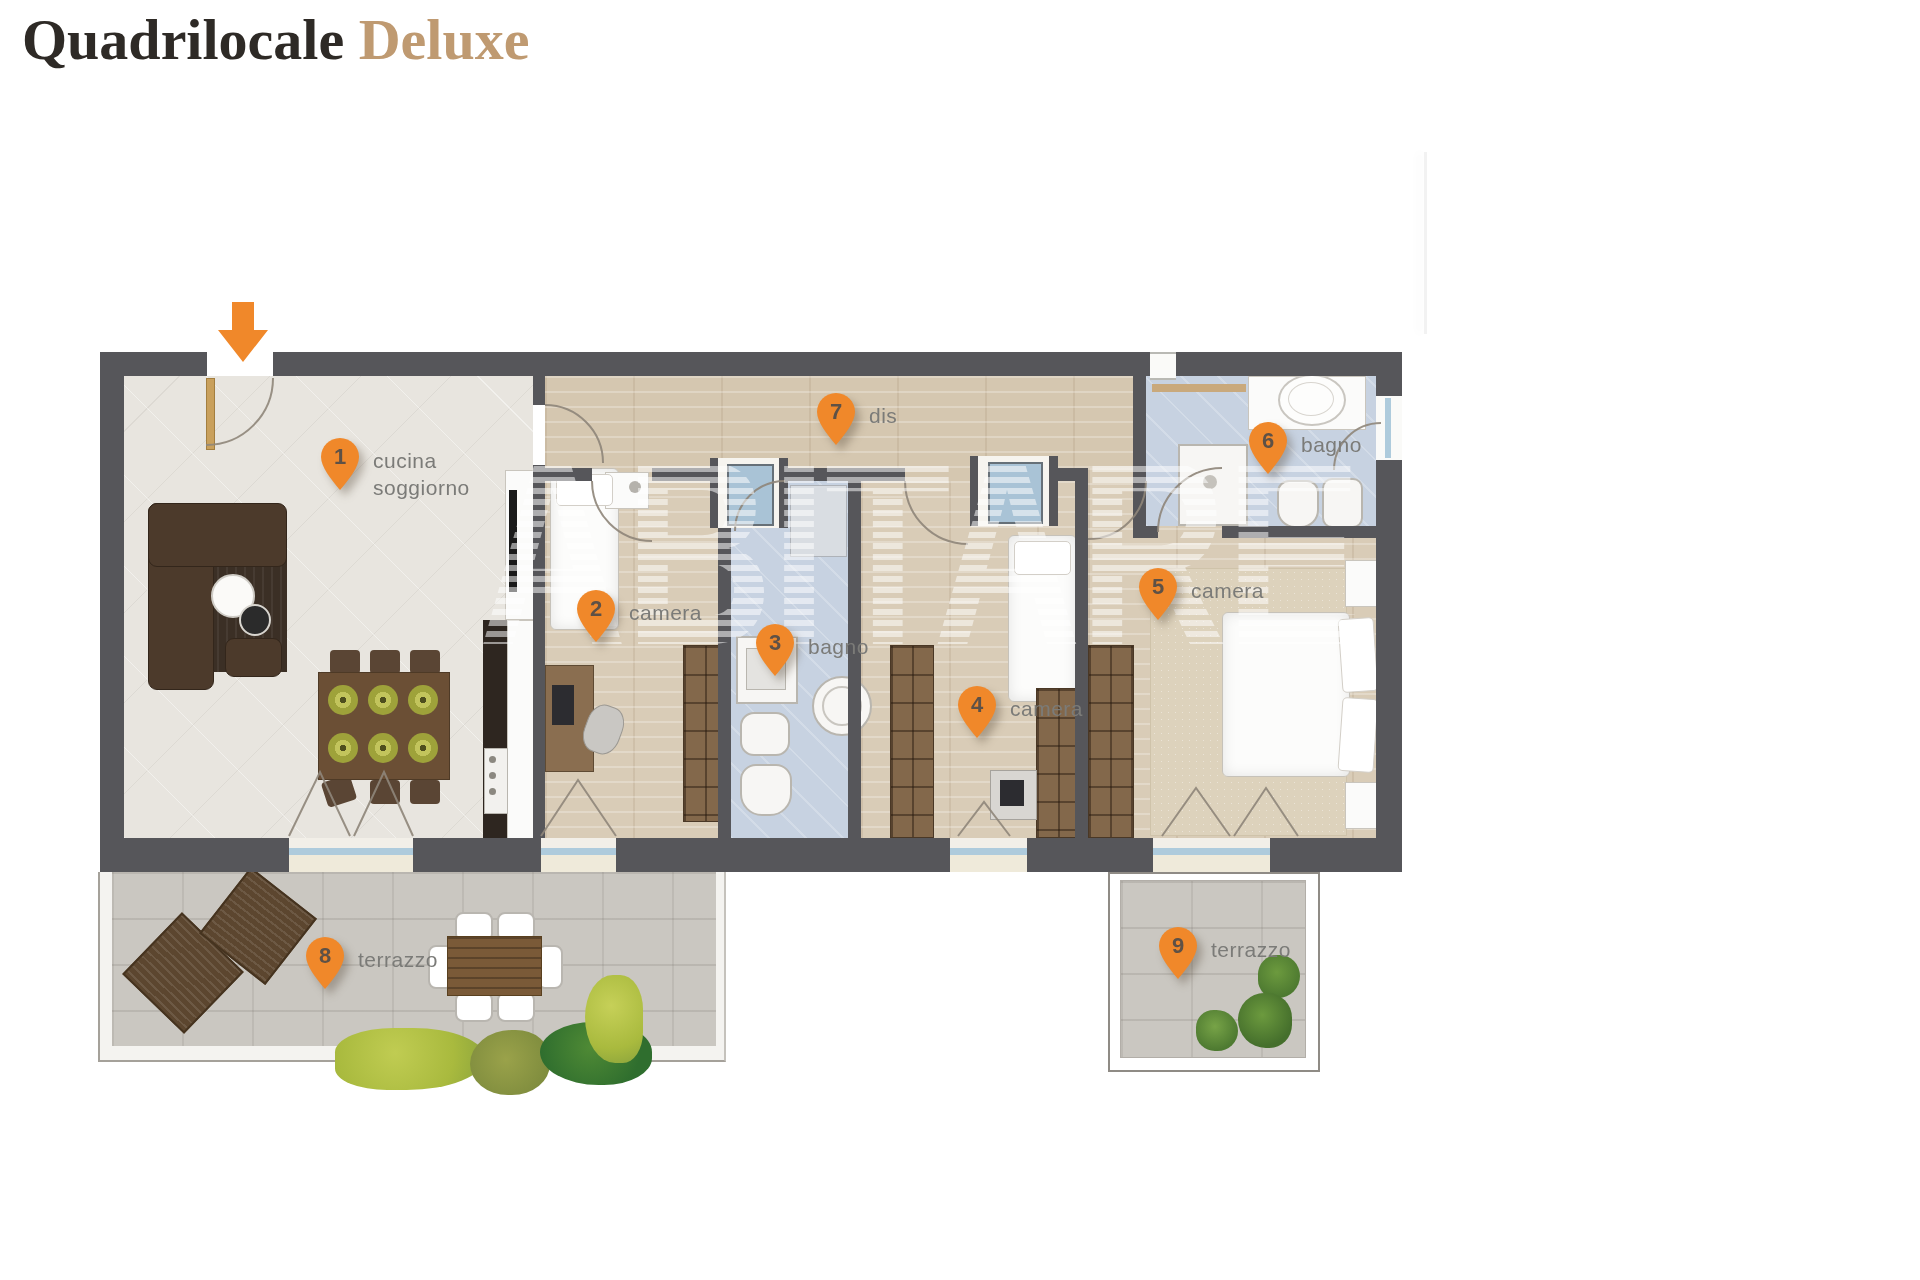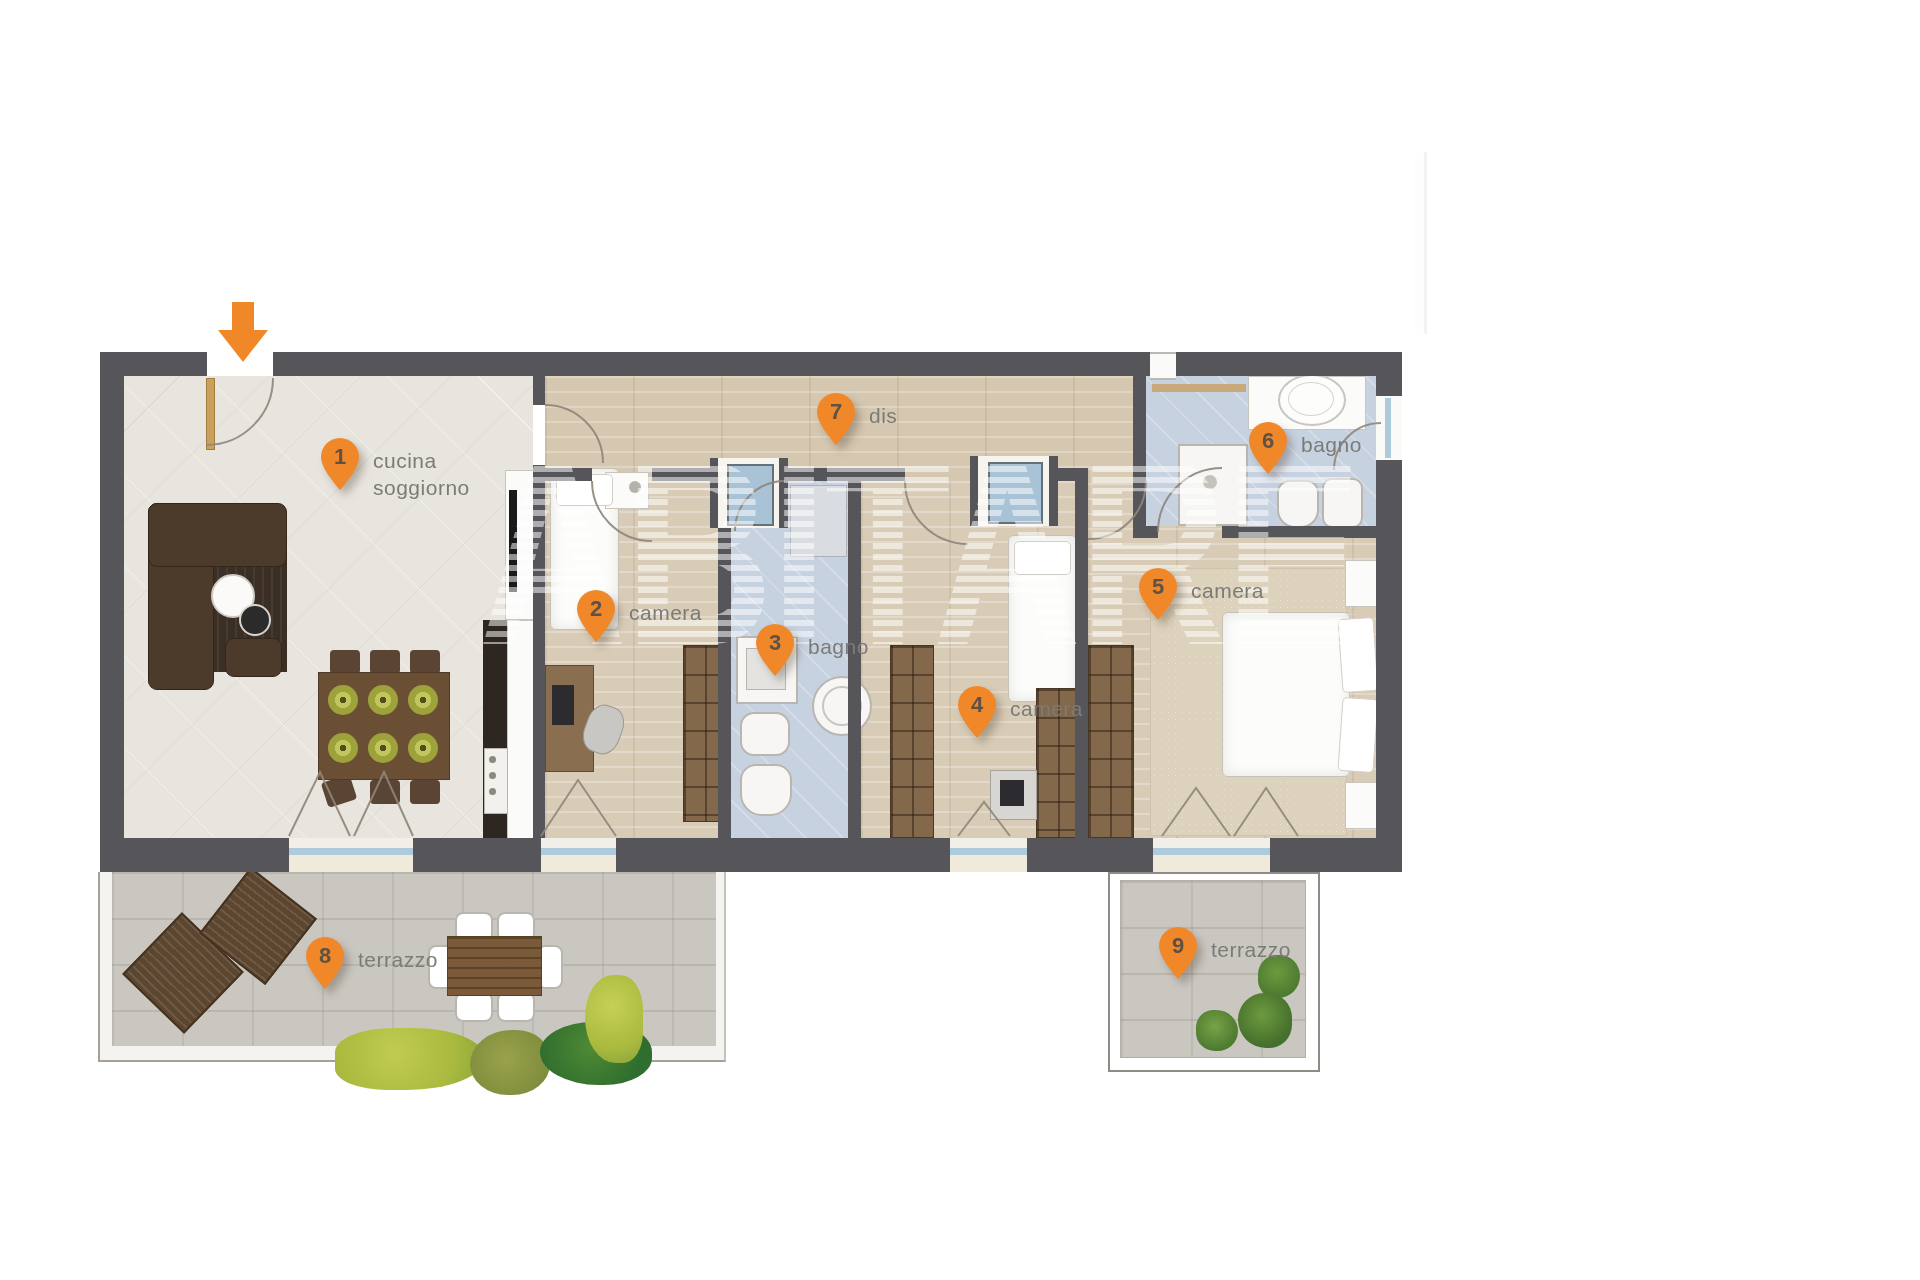--- a/index.html
+++ b/index.html
@@ -73,20 +73,25 @@
   .arcs{position:absolute;left:0;top:0;z-index:12;pointer-events:none;}
   .arrow{position:absolute;z-index:15;}
   .edge-artifact{position:absolute;left:1424px;top:152px;width:3px;height:182px;
      background:rgba(0,0,0,.05);box-shadow:-6px 0 8px rgba(0,0,0,.04);z-index:1;}
 </style>
 </head>
 <body>
 
 <div id="canvas">
 
+  <div class="title">
+    <span>Quadrilocale</span>
+    <span> </span>
+    <span class="accent">Deluxe</span>
+  </div>
 
   <div class="edge-artifact"></div>
 
   <div class="abs tile" style="left:124px;top:376px;width:409px;height:462px;"></div>
   <div class="abs wood corr" style="left:545px;top:376px;width:588px;height:105px;"></div>
   <div class="abs wood" style="left:545px;top:481px;width:173px;height:357px;"></div>
   <div class="abs bath" style="left:731px;top:481px;width:117px;height:357px;"></div>
   <div class="abs wood" style="left:861px;top:481px;width:214px;height:357px;"></div>
   <div class="abs wood" style="left:1088px;top:468px;width:288px;height:370px;"></div>
   <div class="abs bath" style="left:1146px;top:376px;width:230px;height:150px;"></div>

